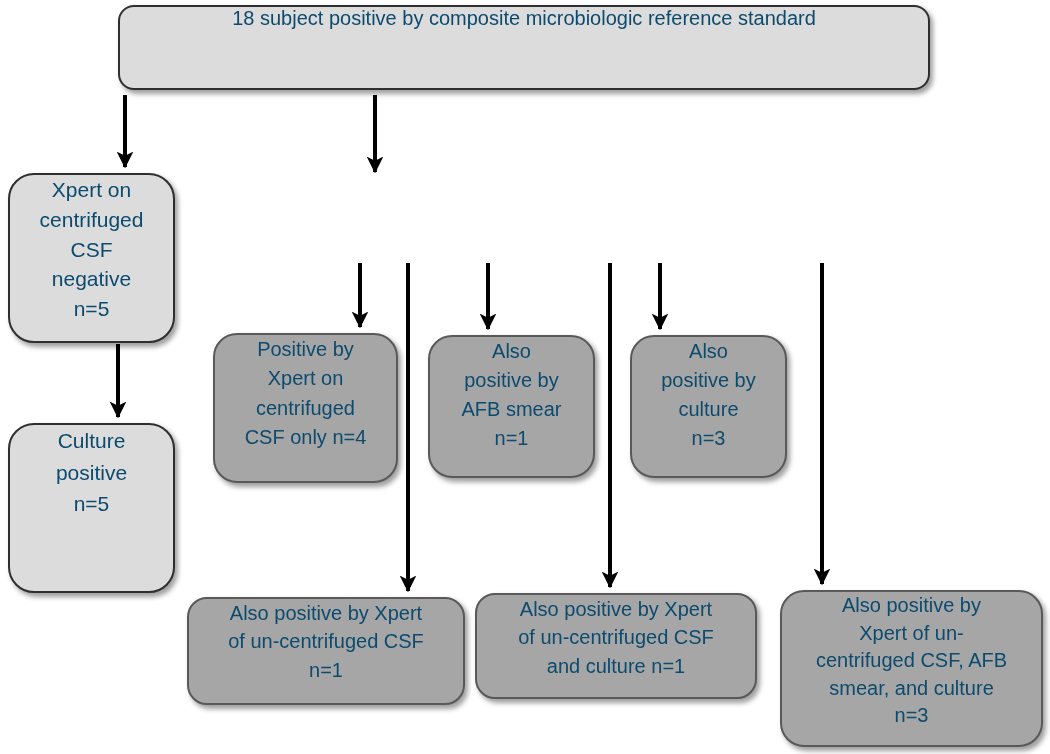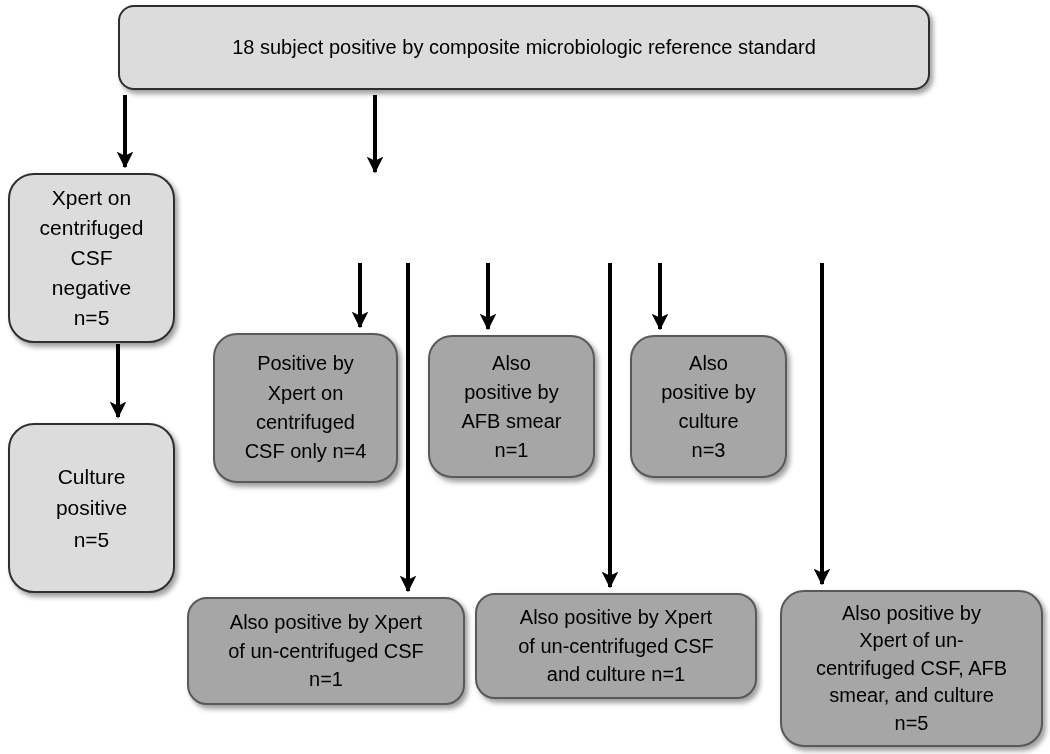--- a/index.html
+++ b/index.html
@@ -20,24 +20,23 @@
     left: 0;
     top: 0;
     width: 1050px;
     height: 754px;
     pointer-events: none;
   }
   .node {
     position: absolute;
     box-sizing: border-box;
     display: flex;
-    align-items: center;
     justify-content: center;
     text-align: center;
-    color: #000000;
+    color: #0c4a6e;
     box-shadow: 3px 3.5px 5px rgba(0,0,0,0.38);
   }
   .node .label {
     white-space: pre-line;
     display: inline-block;
   }
   .light {
     background: #dcdcdc;
     border: 2px solid #2f2f2f;
   }
@@ -129,16 +128,16 @@
     <span class="label">Also positive by Xpert
 of un-centrifuged CSF
 and culture n=1</span>
   </div>
 
   <div class="node dark n-uncentafb3">
     <span class="label">Also positive by
 Xpert of un-
 centrifuged CSF, AFB
 smear, and culture
-n=5</span>
+n=3</span>
   </div>
 
 </div>
 
 </body></html>

